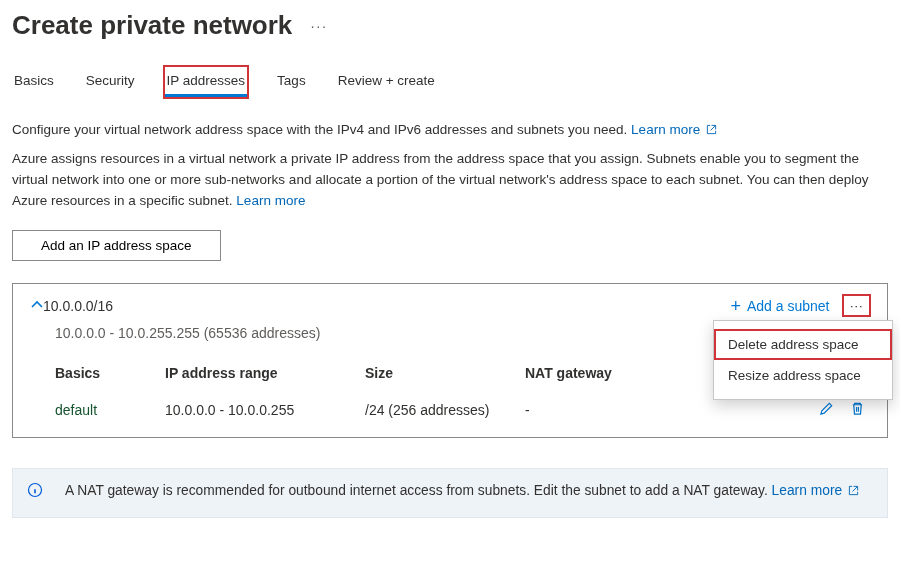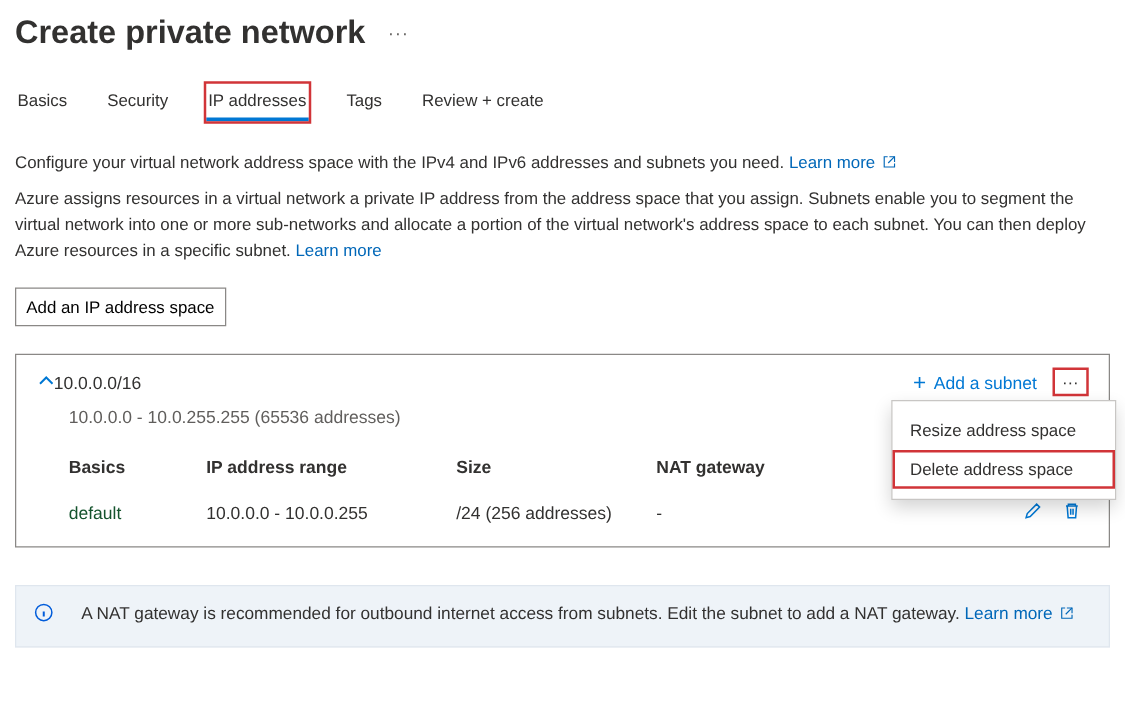--- a/index.html
+++ b/index.html
@@ -11,21 +11,21 @@
   .tabs { display: flex; gap: 28px; border-bottom: 1px solid transparent; margin-bottom: 22px; }
   .tab { padding: 6px 2px; cursor: pointer; color: #323130; }
   .tab.active { border-bottom: 3px solid #0078d4; }
   .highlight-red { outline: 2.5px solid #d13438; outline-offset: 0; }
 
   .desc { margin-bottom: 9px; line-height: 1.5; }
   .desc2 { margin-bottom: 18px; line-height: 1.55; }
   .link { color: #0067b8; cursor: pointer; }
   .link svg { vertical-align: -1px; margin-left: 2px; }
 
-  .btn-add { border: 1px solid #8a8886; background: #fff; padding: 7px 8px; font-size: 13.5px; cursor: pointer; margin-bottom: 22px; }
+  .btn-add { border: 1px solid #8a8886; background: #fff; padding: 7px 28px; font-size: 13.5px; cursor: pointer; margin-bottom: 22px; }
 
   .space-panel { border: 1px solid #8a8886; padding: 12px 18px 18px; position: relative; }
   .space-head { display: flex; align-items: center; justify-content: space-between; margin-bottom: 8px; }
   .left-head { display: flex; align-items: center; }
   .chev { color: #0078d4; font-size: 14px; }
   .cidr { font-size: 14px; }
   .right-head { display: flex; align-items: center; gap: 14px; }
   .add-subnet { display: flex; align-items: center; gap: 6px; color: #0078d4; cursor: pointer; font-size: 14px; }
   .plus { font-size: 18px; font-weight: 400; line-height: 1; }
   .dots-btn { outline: 2.5px solid #d13438; padding: 2px 6px; cursor: pointer; color: #323130; background:#fff; }
@@ -128,22 +128,22 @@
         <span class="icon-btn">
           <svg width="15" height="15" viewBox="0 0 16 16" fill="none" stroke="#0078d4" stroke-width="1.3">
               <path d="M3 4h10M5 4V2.5h6V4M4 4l.8 10h6.4L12 4M7 6.5v5M9 6.5v5"></path>
             </svg>
         </span>
       </div>
     </div>
   </div>
 
   <div class="context-menu">
+    <div class="menu-item red-box">Delete address space</div>
     <div class="menu-item">Resize address space</div>
-    <div class="menu-item red-box">Delete address space</div>
   </div>
 </div>
 
 <div class="info-box">
   <span class="info-icon">
     <svg width="16" height="16" viewBox="0 0 16 16" fill="none" stroke="#015cda" stroke-width="1.2">
         <circle cx="8" cy="8" r="6.5"></circle>
         <path d="M8 5.2v.01M8 7.2v4" stroke-width="1.6"></path>
       </svg>
   </span>

